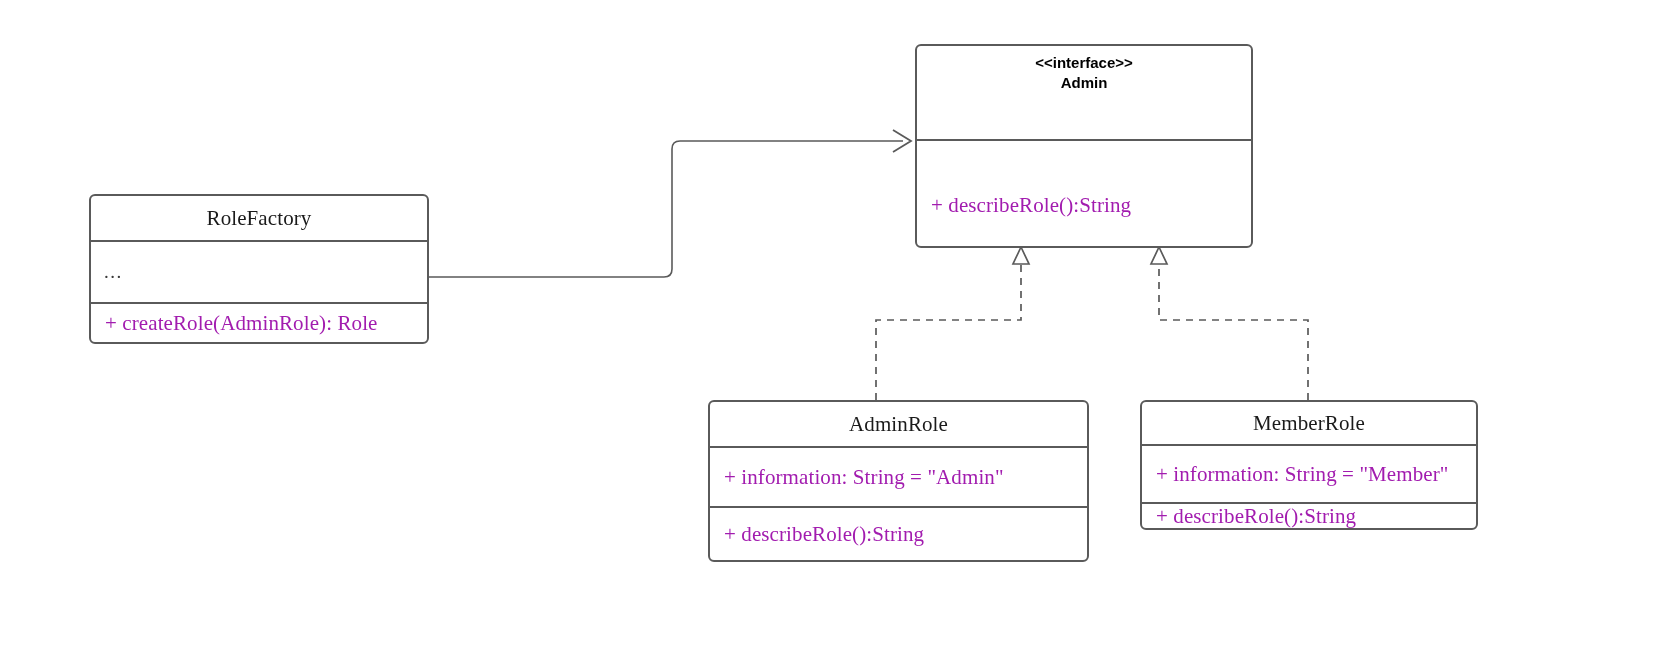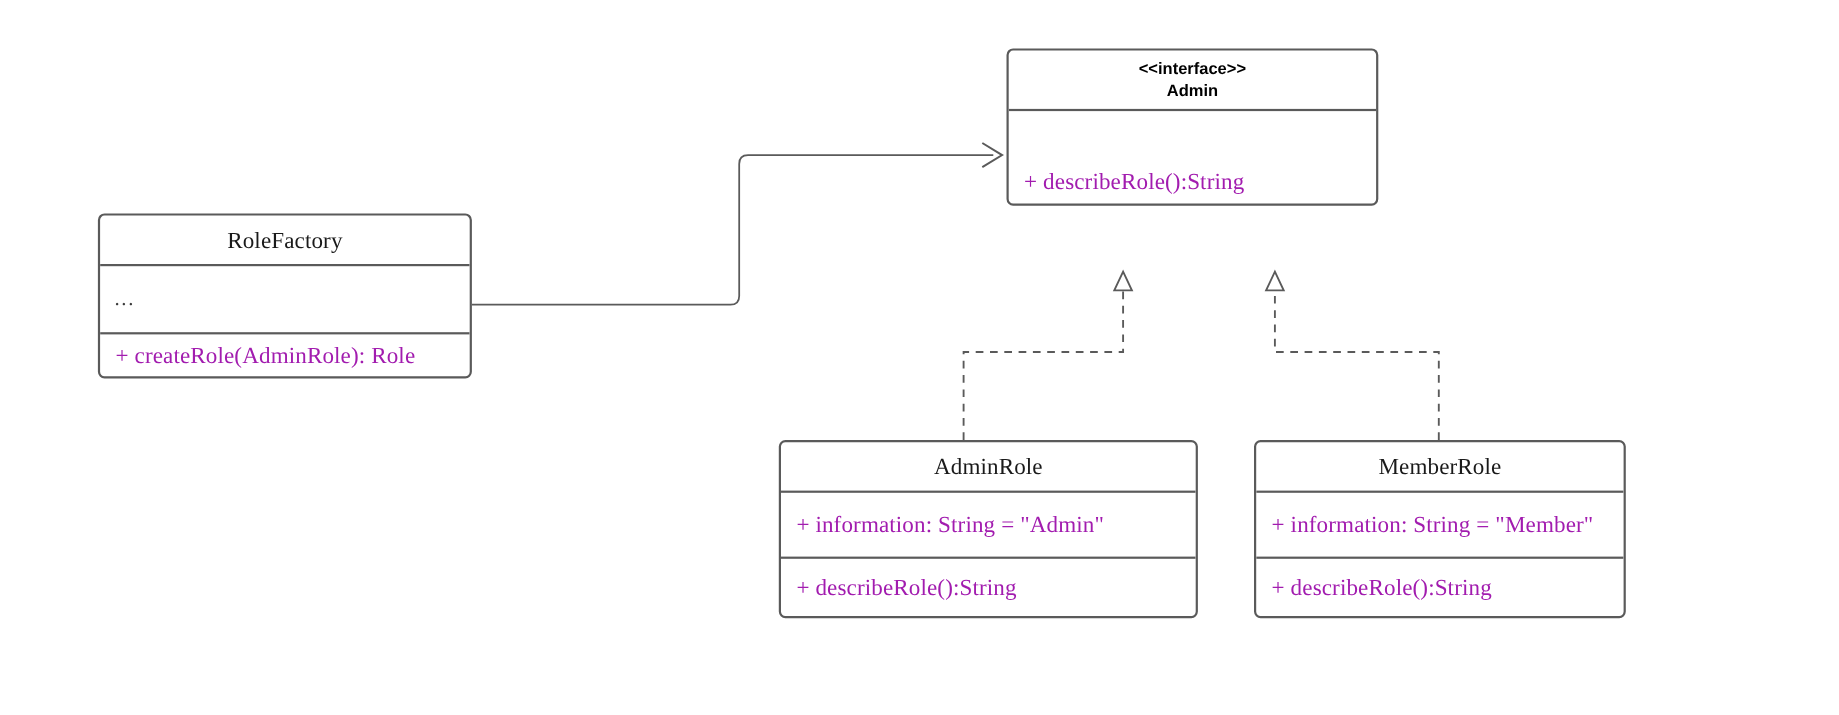--- a/index.html
+++ b/index.html
@@ -82,26 +82,26 @@
     letter-spacing: 1.5px;
     color: #3a3a3a;
   }
 
   
   #node-rolefactory { left: 89px;  top: 194px; width: 340px; height: 150px; }
   #node-rolefactory .c-title { height: 44px; }
   #node-rolefactory .c-attrs { height: 62px; }
   #node-rolefactory .c-ops   { flex: 1 1 auto; }
 
-  #node-role { left: 915px; top: 44px; width: 338px; height: 143px; }
+  #node-role { left: 915px; top: 44px; width: 338px; height: 204px; gap: 40px; }
   #node-role .c-title { height: 53px; }
   #node-role .c-ops   { flex: 1 1 auto; align-items: flex-start; padding-top: 52px; }
 
   #node-adminrole { left: 708px; top: 400px; width: 381px; height: 162px; justify-content: center; }
-  #node-memberrole { left: 1140px; top: 400px; width: 338px; height: 162px; }
+  #node-memberrole { left: 1140px; top: 400px; width: 338px; height: 130px; }
   .leaf-node .c-title { height: 44px; }
   .leaf-node .c-attrs { height: 60px; }
   .leaf-node .c-ops   { flex: 1 1 auto; }
 </style>
 </head>
 <body>
 
 <div id="canvas">
 
   <svg id="edges" viewBox="0 0 1672 650" width="1672" height="650" aria-hidden="true">

